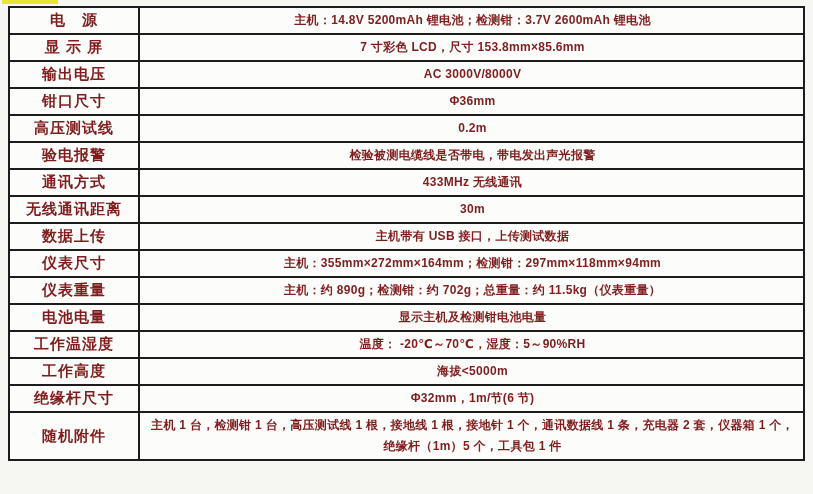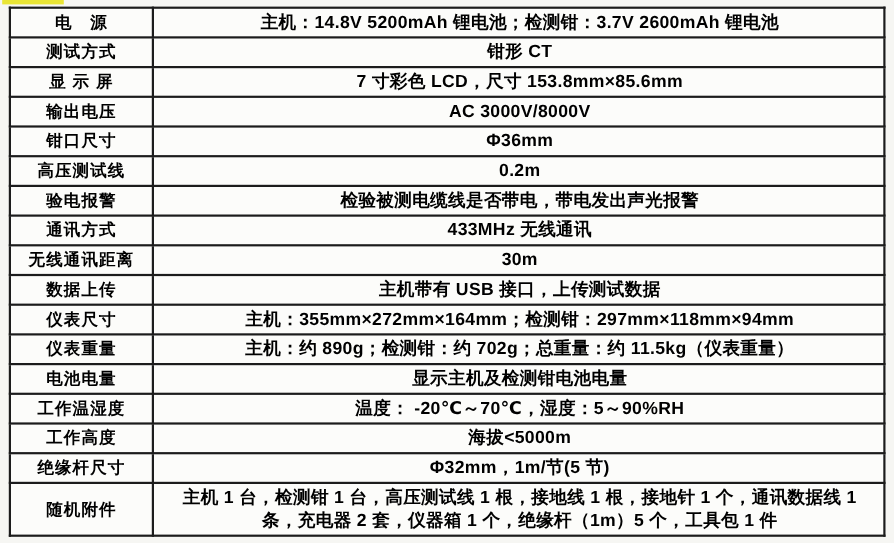--- a/index.html
+++ b/index.html
@@ -23,56 +23,52 @@
     position: absolute;
     left: 8px;
     top: 6px;
     width: 797px;
     border-collapse: collapse;
     table-layout: fixed;
     background: #fcfcfa;
   }
   table.spec-table td {
     border: 2px solid #1c1c1c;
-    color: #000000;
+    color: #7f1d1d;
     font-weight: bold;
     vertical-align: middle;
     box-sizing: border-box;
     text-align: center;
   }
   td.spec-label {
     width: 130px;
     text-align: center;
     font-size: 15px;
     letter-spacing: 1px;
     height: 25.7px;
     padding: 0 2px;
   }
   td.spec-value {
-    font-size: 16px;
+    font-size: 12px;
     padding: 2px 8px 2px 10px;
     line-height: 21px;
     letter-spacing: 0.3px;
   }
   tr.row-tall td.spec-label { height: 46px; }
 </style>
 </head>
 <body>
 
 <div class="highlight-marker"></div>
 
 <table class="spec-table">
   <tbody>
     <tr>
       <td class="spec-label">电　源</td>
       <td class="spec-value">主机：14.8V 5200mAh 锂电池；检测钳：3.7V 2600mAh 锂电池</td>
-    </tr>
-    <tr>
-      <td class="spec-label">测试方式</td>
-      <td class="spec-value">钳形 CT</td>
     </tr>
     <tr>
       <td class="spec-label">显 示 屏</td>
       <td class="spec-value">7 寸彩色 LCD，尺寸 153.8mm×85.6mm</td>
     </tr>
     <tr>
       <td class="spec-label">输出电压</td>
       <td class="spec-value">AC  3000V/8000V</td>
     </tr>
     <tr>
@@ -114,20 +110,20 @@
     <tr>
       <td class="spec-label">工作温湿度</td>
       <td class="spec-value">温度： -20℃～70℃，湿度：5～90%RH</td>
     </tr>
     <tr>
       <td class="spec-label">工作高度</td>
       <td class="spec-value">海拔&lt;5000m</td>
     </tr>
     <tr>
       <td class="spec-label">绝缘杆尺寸</td>
-      <td class="spec-value">Φ32mm，1m/节(5 节)</td>
+      <td class="spec-value">Φ32mm，1m/节(6 节)</td>
     </tr>
     <tr class="row-tall">
       <td class="spec-label">随机附件</td>
       <td class="spec-value">主机 1 台，检测钳 1 台，高压测试线 1 根，接地线 1 根，接地针 1 个，通讯数据线 1 条，充电器 2 套，仪器箱 1 个，绝缘杆（1m）5 个，工具包 1 件</td>
     </tr>
   </tbody>
 </table>
 
 </body></html>

